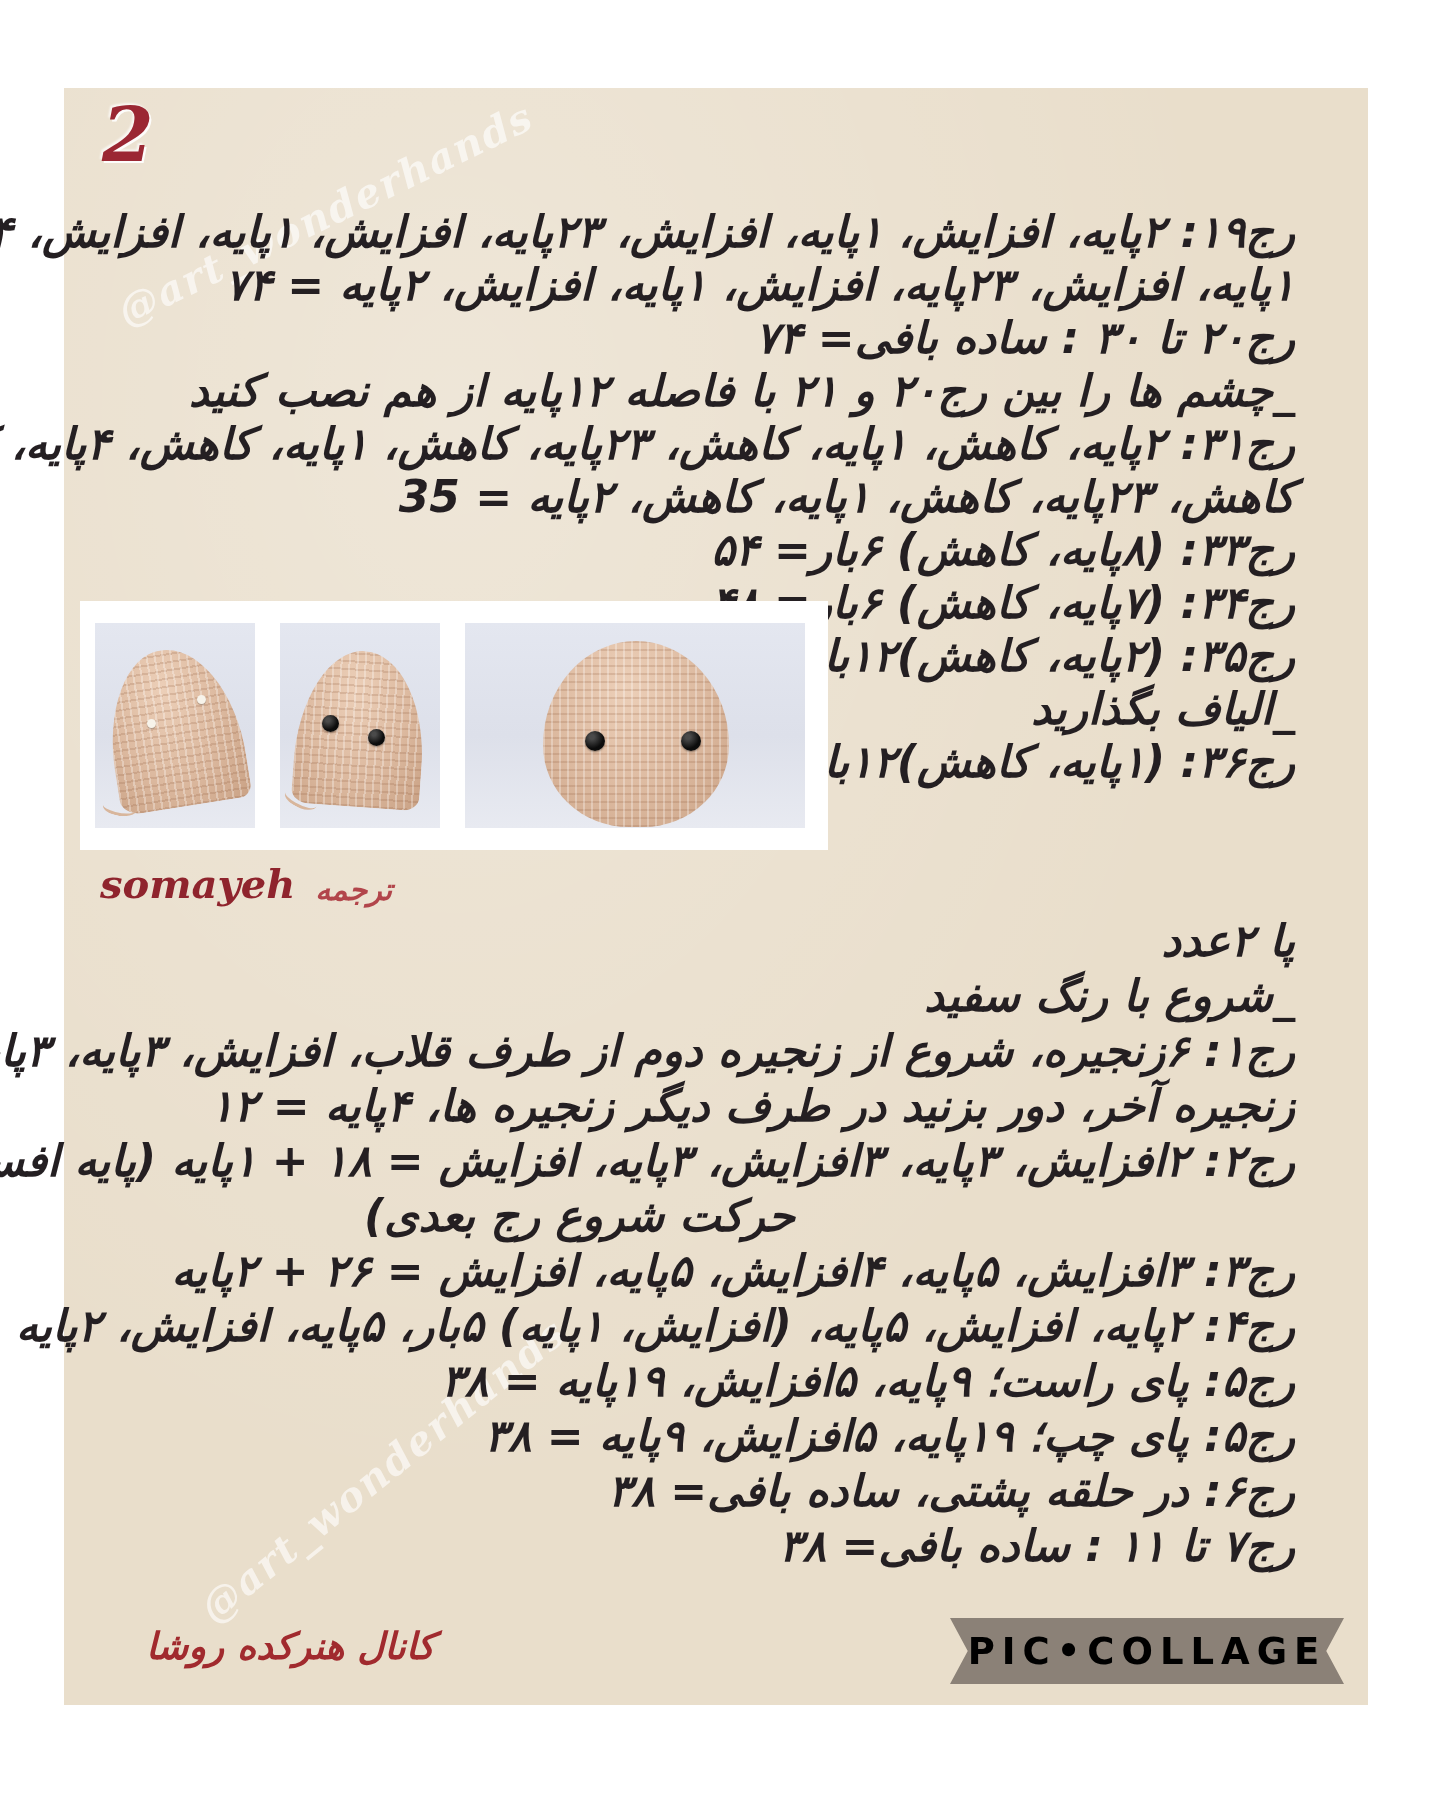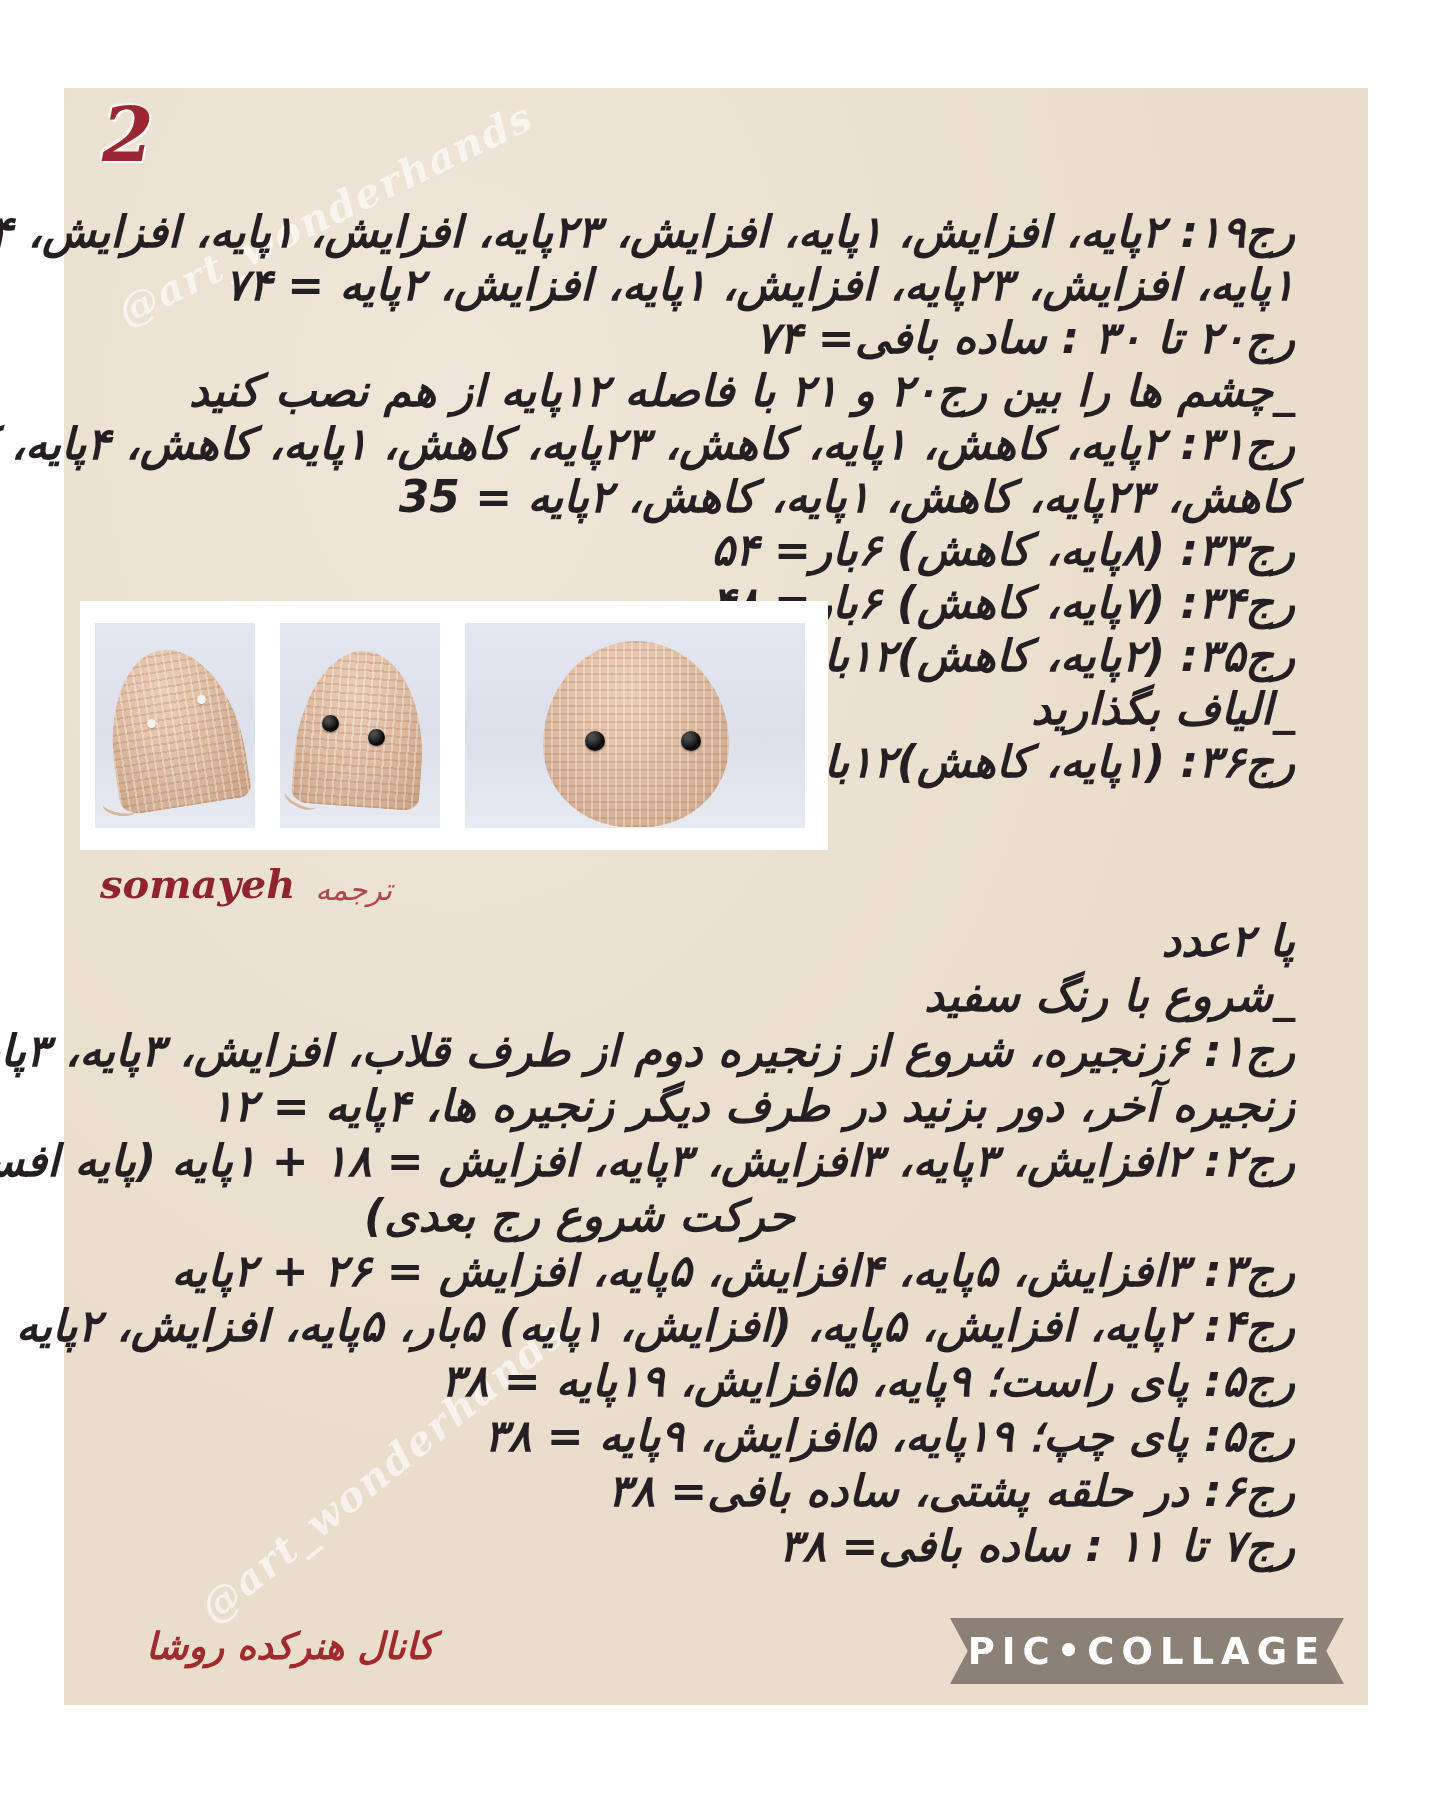--- a/index.html
+++ b/index.html
@@ -81,35 +81,35 @@
   .tail{position:absolute;width:34px;height:14px;border-bottom:3px solid #d8b69c;border-radius:0 0 60% 40%;}
   
   .credit{
     position:absolute;left:100px;top:860px;display:flex;align-items:flex-end;gap:20px;
   }
   .credit .latin{
     font-family:"DejaVu Serif",serif;font-style:italic;font-weight:bold;
     font-size:40px;color:#8f242d;
   }
   .credit .fa{
-    direction:rtl;font-weight:normal;font-size:30px;color:#b2454b;font-style:italic;
+    direction:rtl;font-weight:bold;font-size:30px;color:#b2454b;font-style:italic;
   }
   
   .channel{
     position:absolute;left:110px;top:1625px;direction:rtl;
     color:#a12a2e;font-weight:bold;font-size:37px;font-style:italic;white-space:nowrap;margin-left:36px;
   }
   .badge{
     position:absolute;left:950px;top:1618px;width:394px;height:66px;
     background:#8b8177;
     clip-path:polygon(0 0,100% 0,95.5% 50%,100% 100%,0 100%,4.5% 50%);
     display:flex;align-items:center;justify-content:center;
   }
   .badge .badge-text{
-    color:#ffffff;font-weight:bold;font-size:37px;letter-spacing:7px;
+    color:#000000;font-weight:bold;font-size:37px;letter-spacing:7px;
     font-family:"DejaVu Sans",sans-serif;
   }
 </style>
 </head>
 <body>
 
 <div class="paper"></div>
 
 <div class="pagenum">2</div>
 

